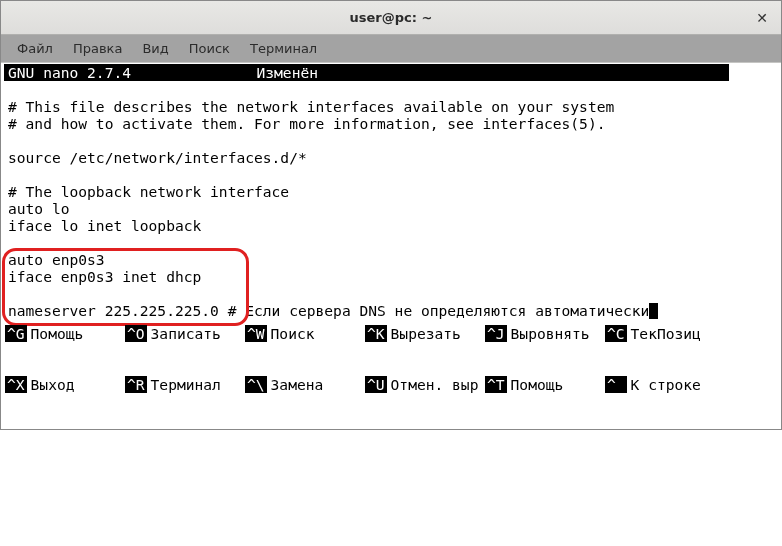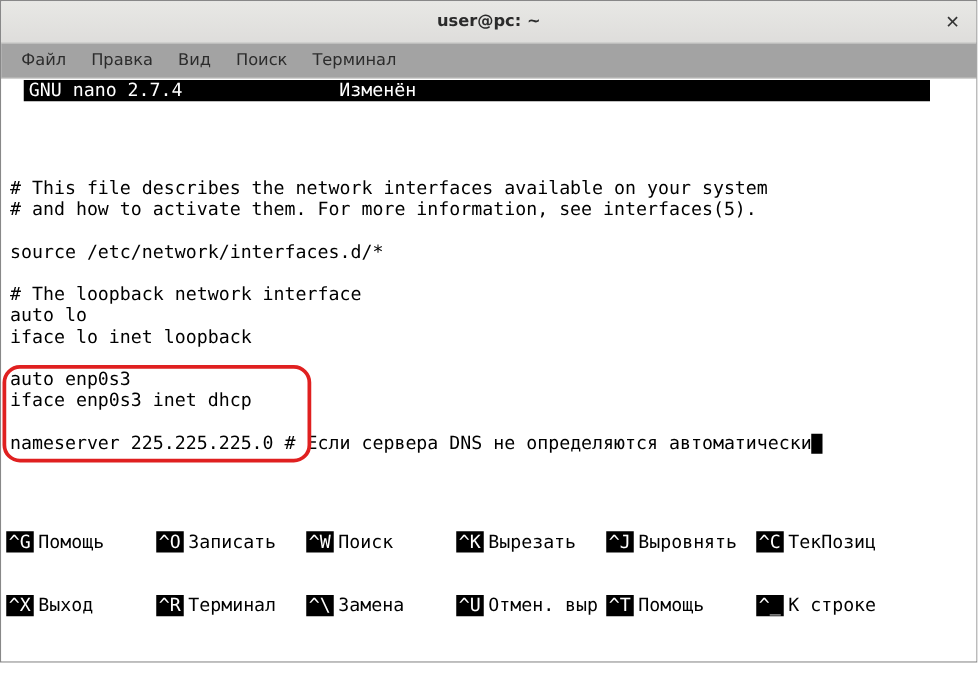--- a/index.html
+++ b/index.html
@@ -5,21 +5,21 @@
   * { margin: 0; padding: 0; box-sizing: border-box; }
   body {
     font-family: "DejaVu Sans", "Liberation Sans", sans-serif;
     background: #fff;
     width: 782px;
     height: 546px;
     overflow: hidden;
   }
   .window {
     width: 782px;
-    height: 530px;
+    height: 430px;
     border: 1px solid #888;
     display: flex;
     flex-direction: column;
   }
   .titlebar {
     height: 34px;
     background: linear-gradient(#e8e8e5, #dedddb);
     border-bottom: 1px solid #b0b0ae;
     display: flex;
     align-items: center;
@@ -69,31 +69,30 @@
     line-height: 17px;
     padding: 0 3px;
     position: relative;
     overflow: hidden;
   }
   .nano-header {
     display: flex;
     background: #000;
     color: #fff;
     padding: 0 4px;
-    margin: 1px 0 0 15px;
+    margin: 1px 0 0 0;
     width: 725px;
   }
   .nano-header .left  { flex: 0 0 220px; }
   .nano-header .mid   { flex: 1; }
   .nano-header .right { flex: 0 0 90px; text-align: right; }
   .content {
     padding-left: 4px;
     white-space: pre;
     position: relative;
-    margin-top: 44px;
   }
   .highlight-box {
     position: absolute;
     border: 3px solid #e02020;
     border-radius: 14px;
     pointer-events: none;
   }
   .cursor {
     display: inline-block;
     width: 9px;

